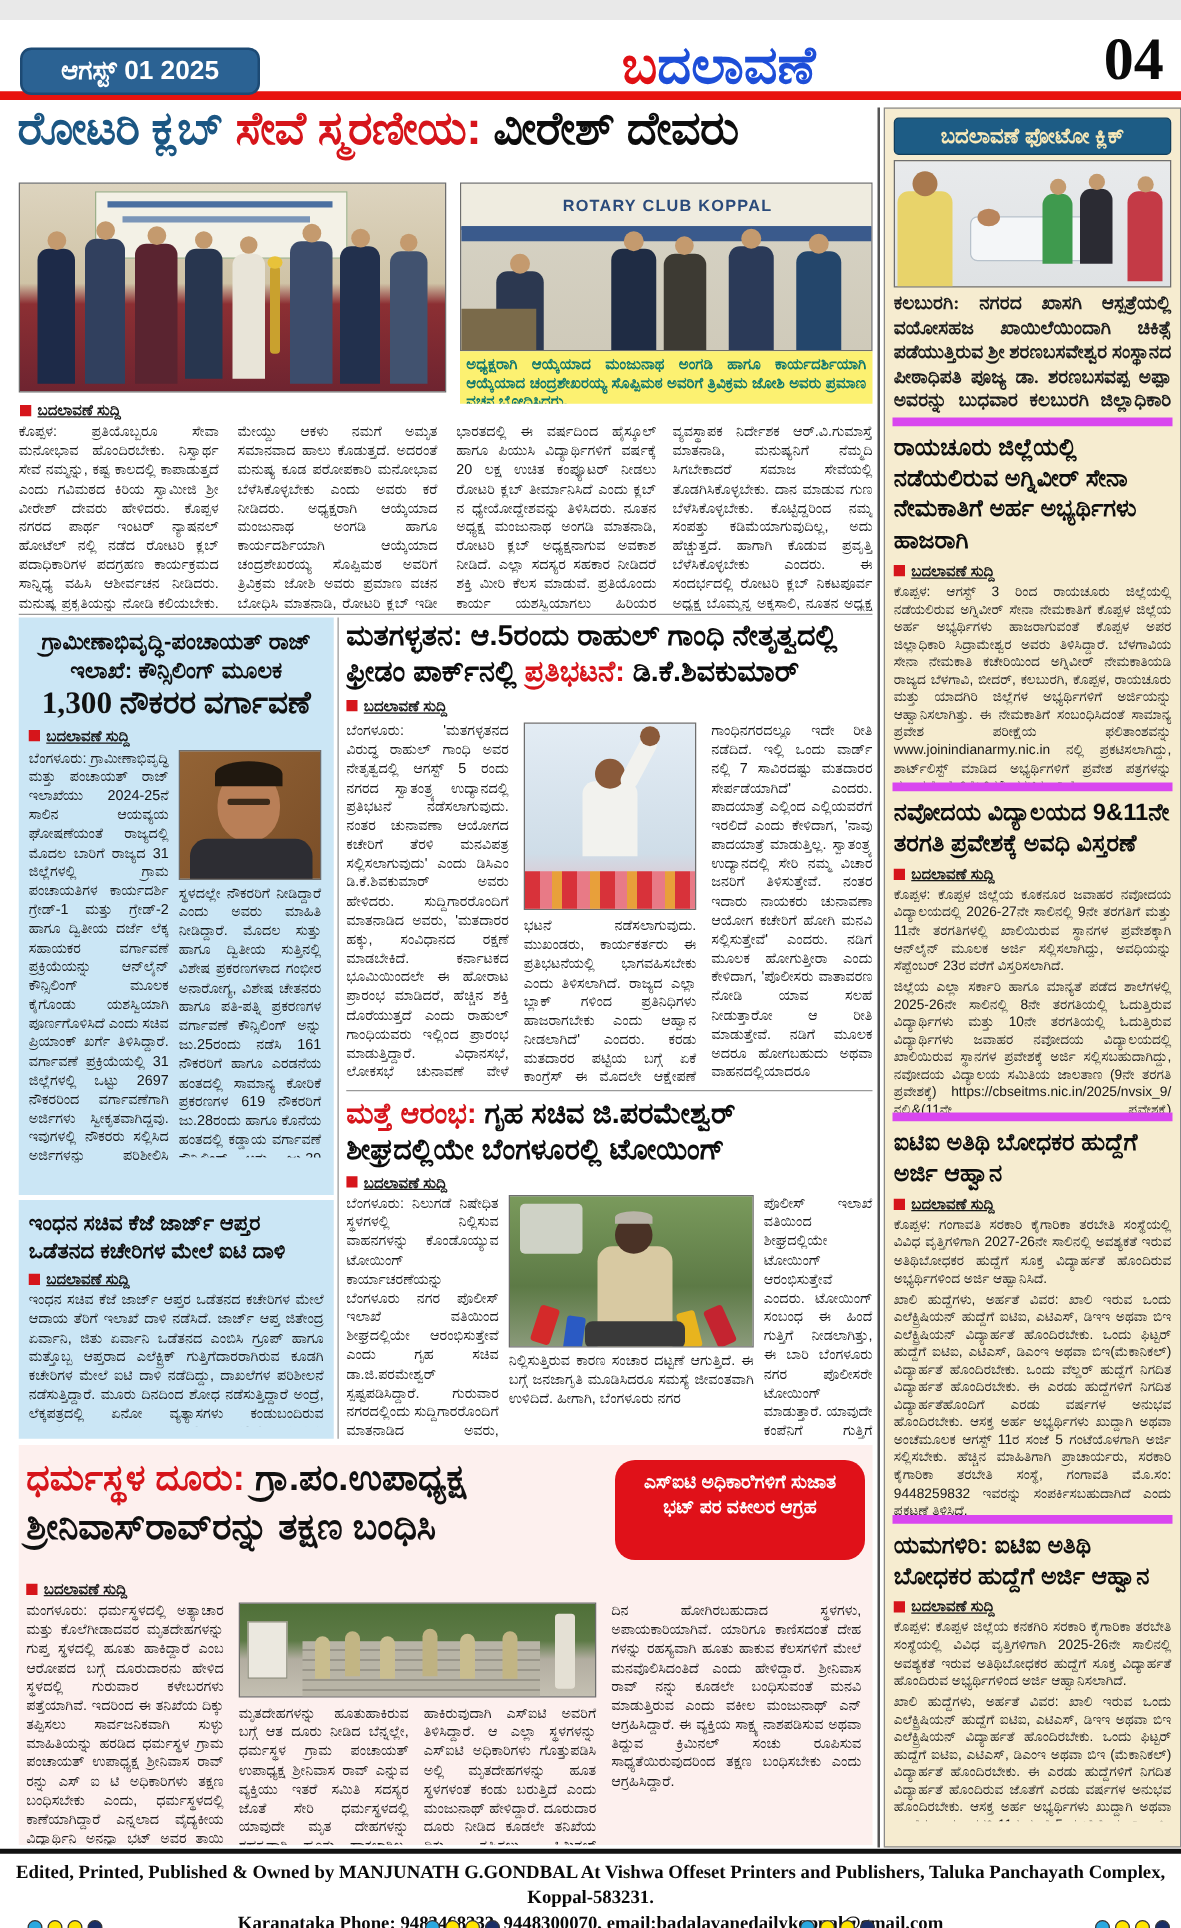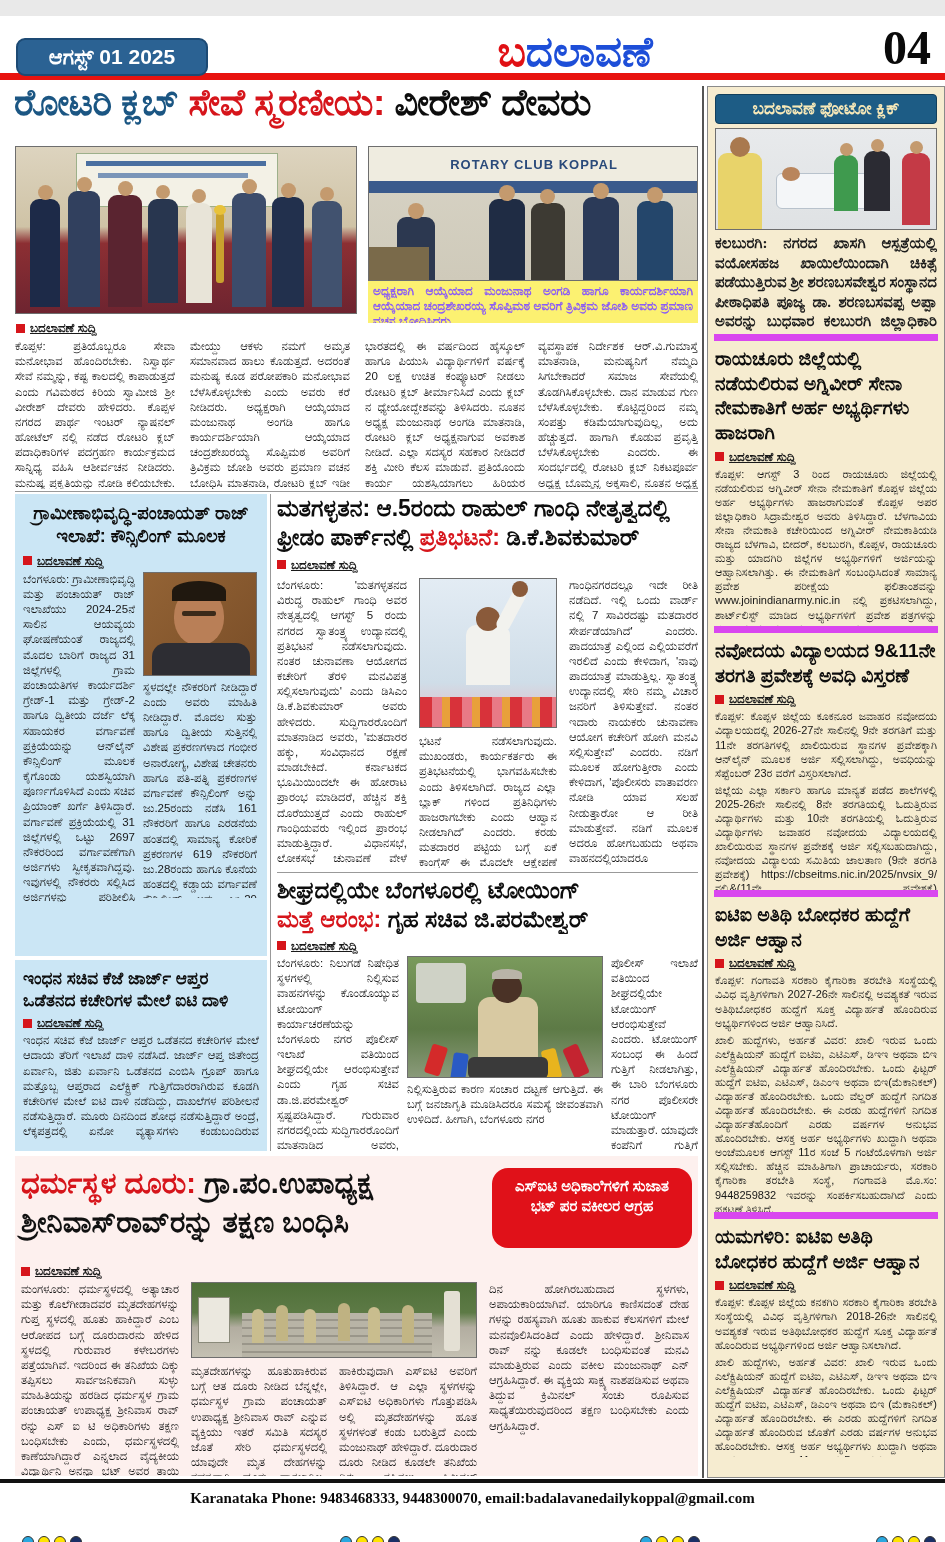--- a/index.html
+++ b/index.html
@@ -25,21 +25,21 @@
   .byline .sq{width:9px;height:9px;background:#d6151b;display:inline-block;flex:none;}
   .byline .bl-t{text-decoration:underline;}
   .btxt{font-size:11.5px;line-height:1.32;text-align:justify;color:#161616;overflow:hidden;}
   .col{position:absolute;overflow:hidden;}
   .nw{white-space:nowrap;overflow:hidden;}
   
   .ph{position:absolute;overflow:hidden;border:1px solid #6e6e6e;box-sizing:border-box;}
   .fig{position:absolute;border-radius:9px 9px 0 0;}
   .head{position:absolute;border-radius:50%;background:#c49a6e;}
   .caption-yellow{position:absolute;background:#fcf171;font-size:12px;font-weight:700;
-    text-align:justify;line-height:1.25;padding:3px 5px;box-sizing:border-box;overflow:hidden;color:#8b5cf6;}
+    text-align:justify;line-height:1.25;padding:3px 5px;box-sizing:border-box;overflow:hidden;color:#0f766e;}
   
   .blue-block{background:#cbe6f5;box-sizing:border-box;padding:8px;overflow:hidden;}
   .blue-block .bh{font-size:18px;font-weight:800;line-height:1.3;text-align:center;color:#0e0e0e;}
   .blue-block .bh2{font-family:"Liberation Serif",serif;font-size:25px;font-weight:700;text-align:center;}
   .pink-block{background:#fdf0ee;box-sizing:border-box;padding:8px 6px;overflow:hidden;}
   .center-headline{font-size:23px;font-weight:800;line-height:1.25;color:#0d0d0d;}
   .badge-red{position:absolute;background:#e01119;color:#fff;font-weight:800;font-size:15px;
     text-align:center;border-radius:16px;padding:8px 10px;box-sizing:border-box;line-height:1.3;}
   
   .sidebar{left:707px;top:70px;width:238px;height:1392px;background:#f6ecd0;border:1px solid #8a8a8a;
@@ -132,20 +132,21 @@
   <div class="col btxt" style="left:15px;top:323px;width:160px;height:150px;">ಕೊಪ್ಪಳ: ಪ್ರತಿಯೊಬ್ಬರೂ ಸೇವಾ ಮನೋಭಾವ ಹೊಂದಿರಬೇಕು. ನಿಸ್ವಾರ್ಥ ಸೇವೆ ನಮ್ಮನ್ನು, ಕಷ್ಟ ಕಾಲದಲ್ಲಿ ಕಾಪಾಡುತ್ತದೆ ಎಂದು ಗವಿಮಠದ ಕಿರಿಯ ಸ್ವಾಮೀಜಿ ಶ್ರೀ ವೀರೇಶ್ ದೇವರು ಹೇಳಿದರು. ಕೊಪ್ಪಳ ನಗರದ ಪಾರ್ಥ ಇಂಟರ್ ನ್ಯಾಷನಲ್ ಹೋಟೆಲ್ ನಲ್ಲಿ ನಡೆದ ರೋಟರಿ ಕ್ಲಬ್ ಪದಾಧಿಕಾರಿಗಳ ಪದಗ್ರಹಣ ಕಾರ್ಯಕ್ರಮದ ಸಾನ್ನಿಧ್ಯ ವಹಿಸಿ ಆಶೀರ್ವಚನ ನೀಡಿದರು. ಮನುಷ್ಯ ಪ್ರಕೃತಿಯನ್ನು ನೋಡಿ ಕಲಿಯಬೇಕು. ಗಿಡ ಮರಗಳು ಮಣ್ಣು ತಿಂದು ನಮಗೆ ಸಿಹಿಯಾದ ಹಣ್ಣು ಕೊಡುತ್ತವೆ. ಮುಳ್ಳು</div>
   <div class="col btxt" style="left:190px;top:323px;width:160px;height:150px;">ಮೇಯ್ದು ಆಕಳು ನಮಗೆ ಅಮೃತ ಸಮಾನವಾದ ಹಾಲು ಕೊಡುತ್ತದೆ. ಅದರಂತೆ ಮನುಷ್ಯ ಕೂಡ ಪರೋಪಕಾರಿ ಮನೋಭಾವ ಬೆಳೆಸಿಕೊಳ್ಳಬೇಕು ಎಂದು ಅವರು ಕರೆ ನೀಡಿದರು. ಅಧ್ಯಕ್ಷರಾಗಿ ಆಯ್ಕೆಯಾದ ಮಂಜುನಾಥ ಅಂಗಡಿ ಹಾಗೂ ಕಾರ್ಯದರ್ಶಿಯಾಗಿ ಆಯ್ಕೆಯಾದ ಚಂದ್ರಶೇಖರಯ್ಯ ಸೊಪ್ಪಿಮಠ ಅವರಿಗೆ ತ್ರಿವಿಕ್ರಮ ಜೋಶಿ ಅವರು ಪ್ರಮಾಣ ವಚನ ಬೋಧಿಸಿ ಮಾತನಾಡಿ, ರೋಟರಿ ಕ್ಲಬ್ ಇಡೀ ವಿಶ್ವದಲ್ಲಿ ಪೋಲಿಯೋ ನಿರ್ಮೂಲನೆಗಾಗಿ ಶ್ರಮಿಸಿದೆ. ಈಗ ಭಾರತದಲ್ಲಿ ಕ್ಯಾನ್ಸರ್ ಕಾಯಿಲೆ ಹೆಚ್ಚುತ್ತಿದ್ದು ಅದರ ನಿರ್ಮೂಲನೆಗೆ ಯೋಜನೆ ಕೈಗೆತ್ತಿಕೊಳ್ಳುವ ಯೋಚನೆ ಇದೆ.</div>
   <div class="col btxt" style="left:365px;top:323px;width:160px;height:150px;">ಭಾರತದಲ್ಲಿ ಈ ವರ್ಷದಿಂದ ಹೈಸ್ಕೂಲ್ ಹಾಗೂ ಪಿಯುಸಿ ವಿದ್ಯಾರ್ಥಿಗಳಿಗೆ ವರ್ಷಕ್ಕೆ 20 ಲಕ್ಷ ಉಚಿತ ಕಂಪ್ಯೂಟರ್ ನೀಡಲು ರೋಟರಿ ಕ್ಲಬ್ ತೀರ್ಮಾನಿಸಿದೆ ಎಂದು ಕ್ಲಬ್ ನ ಧ್ಯೇಯೋದ್ದೇಶವನ್ನು ತಿಳಿಸಿದರು. ನೂತನ ಅಧ್ಯಕ್ಷ ಮಂಜುನಾಥ ಅಂಗಡಿ ಮಾತನಾಡಿ, ರೋಟರಿ ಕ್ಲಬ್ ಅಧ್ಯಕ್ಷನಾಗುವ ಅವಕಾಶ ನೀಡಿದೆ. ಎಲ್ಲಾ ಸದಸ್ಯರ ಸಹಕಾರ ನೀಡಿದರೆ ಶಕ್ತಿ ಮೀರಿ ಕೆಲಸ ಮಾಡುವೆ. ಪ್ರತಿಯೊಂದು ಕಾರ್ಯ ಯಶಸ್ವಿಯಾಗಲು ಹಿರಿಯರ ಮಾರ್ಗದರ್ಶನ ಅವಶ್ಯವಾಗಿದೆ. ಅದನ್ನು ತಮ್ಮಿಂದ ನಿರೀಕ್ಷಿಸುತ್ತೇನೆ ಎಂದರು. ಕಿರ್ಲೋಸ್ಕರ್ ಕಂಪನಿಯ</div>
   <div class="col btxt" style="left:538px;top:323px;width:160px;height:150px;">ವ್ಯವಸ್ಥಾಪಕ ನಿರ್ದೇಶಕ ಆರ್.ವಿ.ಗುಮಾಸ್ತೆ ಮಾತನಾಡಿ, ಮನುಷ್ಯನಿಗೆ ನೆಮ್ಮದಿ ಸಿಗಬೇಕಾದರೆ ಸಮಾಜ ಸೇವೆಯಲ್ಲಿ ತೊಡಗಿಸಿಕೊಳ್ಳಬೇಕು. ದಾನ ಮಾಡುವ ಗುಣ ಬೆಳೆಸಿಕೊಳ್ಳಬೇಕು. ಕೊಟ್ಟಿದ್ದರಿಂದ ನಮ್ಮ ಸಂಪತ್ತು ಕಡಿಮೆಯಾಗುವುದಿಲ್ಲ, ಅದು ಹೆಚ್ಚುತ್ತದೆ. ಹಾಗಾಗಿ ಕೊಡುವ ಪ್ರವೃತ್ತಿ ಬೆಳೆಸಿಕೊಳ್ಳಬೇಕು ಎಂದರು. ಈ ಸಂದರ್ಭದಲ್ಲಿ ರೋಟರಿ ಕ್ಲಬ್ ನಿಕಟಪೂರ್ವ ಅಧ್ಯಕ್ಷ ಬೊಮ್ಮನ್ನ ಅಕ್ಕಸಾಲಿ, ನೂತನ ಅಧ್ಯಕ್ಷ ಮಂಜುನಾಥ ಅಂಗಡಿ, ಕಾರ್ಯದರ್ಶಿ ಚಂದ್ರಶೇಖರಯ್ಯ ಸೊಪ್ಪಿಮಠ, ಕೆ.ಜಿ.ಕುಲಕರ್ಣಿ, ರಾಜೀವ್ ಕೋರಿಶೆಟ್ಟರ್ ಸೇರಿದಂತೆ ಇತರರು ಇದ್ದರು.</div>
 
   <div class="abs hrule" style="left:15px;top:475px;width:683px;"></div>
   <div class="abs" style="left:270px;top:478px;width:1px;height:657px;background:#999;"></div>
 
   <div class="abs blue-block" style="left:15px;top:478px;width:252px;height:462px;">
     <div class="bh">ಗ್ರಾಮೀಣಾಭಿವೃದ್ಧಿ-ಪಂಚಾಯತ್ ರಾಜ್ ಇಲಾಖೆ: ಕೌನ್ಸಿಲಿಂಗ್ ಮೂಲಕ</div>
+    <div class="bh2">1,300 ನೌಕರರ ವರ್ಗಾವಣೆ</div>
     <div class="byline" style="margin:5px 0 4px 0;">
       <span class="sq"></span>
       <span class="bl-t">ಬದಲಾವಣೆ ಸುದ್ದಿ</span>
     </div>
     <div style="display:flex;gap:8px;">
       <div class="btxt" style="width:112px;height:330px;">ಬೆಂಗಳೂರು: ಗ್ರಾಮೀಣಾಭಿವೃದ್ಧಿ ಮತ್ತು ಪಂಚಾಯತ್ ರಾಜ್ ಇಲಾಖೆಯು 2024-25ನೆ ಸಾಲಿನ ಆಯವ್ಯಯ ಘೋಷಣೆಯಂತೆ ರಾಜ್ಯದಲ್ಲಿ ಮೊದಲ ಬಾರಿಗೆ ರಾಜ್ಯದ 31 ಜಿಲ್ಲೆಗಳಲ್ಲಿ ಗ್ರಾಮ ಪಂಚಾಯತಿಗಳ ಕಾರ್ಯದರ್ಶಿ ಗ್ರೇಡ್-1 ಮತ್ತು ಗ್ರೇಡ್-2 ಹಾಗೂ ದ್ವಿತೀಯ ದರ್ಜೆ ಲೆಕ್ಕ ಸಹಾಯಕರ ವರ್ಗಾವಣೆ ಪ್ರಕ್ರಿಯೆಯನ್ನು ಆನ್‌ಲೈನ್ ಕೌನ್ಸಿಲಿಂಗ್ ಮೂಲಕ ಕೈಗೊಂಡು ಯಶಸ್ವಿಯಾಗಿ ಪೂರ್ಣಗೊಳಿಸಿದೆ ಎಂದು ಸಚಿವ ಪ್ರಿಯಾಂಕ್ ಖರ್ಗೆ ತಿಳಿಸಿದ್ದಾರೆ. ವರ್ಗಾವಣೆ ಪ್ರಕ್ರಿಯೆಯಲ್ಲಿ 31 ಜಿಲ್ಲೆಗಳಲ್ಲಿ ಒಟ್ಟು 2697 ನೌಕರರಿಂದ ವರ್ಗಾವಣೆಗಾಗಿ ಅರ್ಜಿಗಳು ಸ್ವೀಕೃತವಾಗಿದ್ದವು. ಇವುಗಳಲ್ಲಿ ನೌಕರರು ಸಲ್ಲಿಸಿದ ಅರ್ಜಿಗಳನ್ನು ಪರಿಶೀಲಿಸಿ ಅರ್ಹತೆ ಹೊಂದಿದ 1,300 ನೌಕರರಿಗೆ ಆನ್ ಲೈನ್ ಮೂಲಕ ಕೌನ್ಸಿಲಿಂಗ್ ನಡೆಸಿದ ಜಿಲ್ಲಾ ಪಂಚಾಯತಿ ಮುಖ್ಯ ಕಾರ್ಯನಿರ್ವಾಹಕ ಅಧಿಕಾರಿಗಳು ಡಿಜಿಟಲ್ ಸಹಿ ಮಾಡಿದ ವರ್ಗಾವಣೆ ಆದೇಶಗಳನ್ನು ಹೊರಡಿಸಿ</div>
       <div style="width:116px;">
         <div class="ph" style="position:relative;width:114px;height:104px;background:linear-gradient(135deg,#936335 0%,#7a4e28 100%);">
           <div class="abs" style="left:30px;top:14px;width:50px;height:58px;background:#b97f57;border-radius:50% 50% 46% 46%;"></div>
           <div class="abs" style="left:28px;top:8px;width:54px;height:20px;background:#20180f;border-radius:50% 50% 0 0;"></div>
@@ -183,24 +184,24 @@
       <div class="abs" style="left:92px;top:2px;width:16px;height:16px;background:#8a5a3a;border-radius:50%;"></div>
       <div class="abs" style="left:0;top:118px;width:138px;height:32px;background:repeating-linear-gradient(90deg,#d8323a 0 12px,#e87a86 12px 22px,#e8a03a 22px 30px);"></div>
     </div>
     <div class="col btxt" style="left:142px;top:240px;width:138px;height:134px;">ಭಟನೆ ನಡೆಸಲಾಗುವುದು. ಮುಖಂಡರು, ಕಾರ್ಯಕರ್ತರು ಈ ಪ್ರತಿಭಟನೆಯಲ್ಲಿ ಭಾಗವಹಿಸಬೇಕು ಎಂದು ತಿಳಿಸಲಾಗಿದೆ. ರಾಜ್ಯದ ಎಲ್ಲಾ ಬ್ಲಾಕ್ ಗಳಿಂದ ಪ್ರತಿನಿಧಿಗಳು ಹಾಜರಾಗಬೇಕು ಎಂದು ಆಹ್ವಾನ ನೀಡಲಾಗಿದೆ' ಎಂದರು. ಕರಡು ಮತದಾರರ ಪಟ್ಟಿಯ ಬಗ್ಗೆ ಏಕೆ ಕಾಂಗ್ರೆಸ್ ಈ ಮೊದಲೇ ಆಕ್ಷೇಪಣೆ ಸಲ್ಲಿಸಲಿಲ್ಲ ಎಂದಾಗ, 'ನಾವು ಆಕ್ಷೇಪಣೆ ಸಲ್ಲಿಸಿದ್ದೆವು ಅದರೆ ಚುನಾವಣಾ ಆಯೋಗ ಅದನ್ನು ಸ್ವೀಕರಿಸಲಿಲ್ಲ. ಮಹದೇವಪುರ ಕ್ಷೇತ್ರದಲ್ಲಿ ಅಭ್ಯರ್ಥಿ ನಾಗೇಶ್ ಅವರು ಹಾಗೂ ಅವರ ಮಗ ದಾಖಲೆಗಳನ್ನು ತೋರಿಸಿದರು. ದಿನೇಶ್ ಗುಂಡೂರಾವ್ ಕ್ಷೇತ್ರ</div>
     <div class="col btxt" style="left:292px;top:84px;width:129px;height:290px;">ಗಾಂಧಿನಗರದಲ್ಲೂ ಇದೇ ರೀತಿ ನಡೆದಿದೆ. ಇಲ್ಲಿ ಒಂದು ವಾರ್ಡ್ ನಲ್ಲಿ 7 ಸಾವಿರದಷ್ಟು ಮತದಾರರ ಸೇರ್ಪಡೆಯಾಗಿದೆ' ಎಂದರು. ಪಾದಯಾತ್ರೆ ಎಲ್ಲಿಂದ ಎಲ್ಲಿಯವರೆಗೆ ಇರಲಿದೆ ಎಂದು ಕೇಳಿದಾಗ, 'ನಾವು ಪಾದಯಾತ್ರೆ ಮಾಡುತ್ತಿಲ್ಲ. ಸ್ವಾತಂತ್ರ್ಯ ಉದ್ಯಾನದಲ್ಲಿ ಸೇರಿ ನಮ್ಮ ವಿಚಾರ ಜನರಿಗೆ ತಿಳಿಸುತ್ತೇವೆ. ನಂತರ ಇದಾರು ನಾಯಕರು ಚುನಾವಣಾ ಆಯೋಗ ಕಚೇರಿಗೆ ಹೋಗಿ ಮನವಿ ಸಲ್ಲಿಸುತ್ತೇವೆ' ಎಂದರು. ನಡಿಗೆ ಮೂಲಕ ಹೋಗುತ್ತೀರಾ ಎಂದು ಕೇಳಿದಾಗ, 'ಪೊಲೀಸರು ವಾತಾವರಣ ನೋಡಿ ಯಾವ ಸಲಹೆ ನೀಡುತ್ತಾರೋ ಆ ರೀತಿ ಮಾಡುತ್ತೇವೆ. ನಡಿಗೆ ಮೂಲಕ ಅದರೂ ಹೋಗಬಹುದು ಅಥವಾ ವಾಹನದಲ್ಲಿಯಾದರೂ ತೆರಳಬಹುದು' ಎಂದರು. ಯಾವ ಕ್ಷೇತ್ರಗಳ ದಾಖಲೆ ಬಿಡುಗಡೆ ಮಾಡುತ್ತೀರಾ ಎಂದು ಕೇಳಿದಾಗ, 'ಈ ವಿಚಾರವನ್ನು ರಾಹುಲ್ ಗಾಂಧಿ ಅವರು ತೀರ್ಮಾನ ಮಾಡಿ ಬಹಿರಂಗಪಡಿಸಿದ್ದಾರೆ. ನಾನು ಈ ವಿಚಾರವಾಗಿ ಏನು ಹೇಳುವುದಿಲ್ಲ' ಎಂದರು.</div>
   </div>
 
   <div class="abs hrule" style="left:277px;top:856px;width:421px;"></div>
 
   <div class="abs" style="left:277px;top:860px;width:421px;height:275px;overflow:hidden;">
-    <div class="center-headline nw hl-red">ಶೀಘ್ರದಲ್ಲಿಯೇ ಬೆಂಗಳೂರಲ್ಲಿ ಟೋಯಿಂಗ್</div>
     <div class="center-headline nw">
       <span class="hl-red">ಮತ್ತೆ ಆರಂಭ: </span><span>ಗೃಹ ಸಚಿವ ಜಿ.ಪರಮೇಶ್ವರ್</span>
     </div>
+    <div class="center-headline nw hl-red">ಶೀಘ್ರದಲ್ಲಿಯೇ ಬೆಂಗಳೂರಲ್ಲಿ ಟೋಯಿಂಗ್</div>
     <div class="byline" style="margin:5px 0 3px 0;">
       <span class="sq"></span>
       <span class="bl-t">ಬದಲಾವಣೆ ಸುದ್ದಿ</span>
     </div>
     <div class="col btxt" style="left:0;top:80px;width:122px;height:195px;">ಬೆಂಗಳೂರು: ನಿಲುಗಡೆ ನಿಷೇಧಿತ ಸ್ಥಳಗಳಲ್ಲಿ ನಿಲ್ಲಿಸುವ ವಾಹನಗಳನ್ನು ಕೊಂಡೊಯ್ಯುವ ಟೋಯಿಂಗ್ ಕಾರ್ಯಾಚರಣೆಯನ್ನು ಬೆಂಗಳೂರು ನಗರ ಪೊಲೀಸ್ ಇಲಾಖೆ ವತಿಯಿಂದ ಶೀಘ್ರದಲ್ಲಿಯೇ ಆರಂಭಿಸುತ್ತೇವೆ ಎಂದು ಗೃಹ ಸಚಿವ ಡಾ.ಜಿ.ಪರಮೇಶ್ವರ್ ಸ್ಪಷ್ಟಪಡಿಸಿದ್ದಾರೆ. ಗುರುವಾರ ನಗರದಲ್ಲಿಂದು ಸುದ್ದಿಗಾರರೊಂದಿಗೆ ಮಾತನಾಡಿದ ಅವರು, ಬೆಂಗಳೂರಿನ ಕೆಲ ರಸ್ತೆಗಳಲ್ಲಿ ನಿಷೇಧವಿದ್ದರೂ ವಾಹನಗಳನ್ನು</div>
     <div class="ph" style="left:130px;top:80px;width:196px;height:122px;background:linear-gradient(#7a9a5c 0%,#5d7a46 60%,#8a9a7a 100%);">
       <div class="abs" style="left:8px;top:6px;width:50px;height:40px;background:#cfd2c6;border-radius:4px;"></div>
       <div class="abs" style="left:70px;top:40px;width:60px;height:82px;background:#d8c9a2;border-radius:12px 12px 0 0;"></div>
       <div class="abs" style="left:84px;top:16px;width:30px;height:30px;background:#4a3226;border-radius:50%;"></div>
       <div class="abs" style="left:84px;top:12px;width:30px;height:10px;background:#b9b4a8;border-radius:50% 50% 0 0;"></div>
@@ -293,28 +294,29 @@
       <div class="sb-body">ಕೊಪ್ಪಳ: ಗಂಗಾವತಿ ಸರಕಾರಿ ಕೈಗಾರಿಕಾ ತರಬೇತಿ ಸಂಸ್ಥೆಯಲ್ಲಿ ವಿವಿಧ ವೃತ್ತಿಗಳಿಗಾಗಿ 2027-26ನೇ ಸಾಲಿನಲ್ಲಿ ಅವಶ್ಯಕತೆ ಇರುವ ಅತಿಥಿಬೋಧಕರ ಹುದ್ದೆಗೆ ಸೂಕ್ತ ವಿದ್ಯಾರ್ಹತೆ ಹೊಂದಿರುವ ಅಭ್ಯರ್ಥಿಗಳಿಂದ ಅರ್ಜಿ ಆಹ್ವಾನಿಸಿದೆ.</div>
       <div class="sb-body">ಖಾಲಿ ಹುದ್ದೆಗಳು, ಅರ್ಹತೆ ವಿವರ: ಖಾಲಿ ಇರುವ ಒಂದು ಎಲೆಕ್ಟ್ರಿಷಿಯನ್ ಹುದ್ದೆಗೆ ಐಟಿಐ, ಎಟಿಎಸ್, ಡಿಇಇ ಅಥವಾ ಬಿಇ ಎಲೆಕ್ಟ್ರಿಷಿಯನ್ ವಿದ್ಯಾರ್ಹತೆ ಹೊಂದಿರಬೇಕು. ಒಂದು ಫಿಟ್ಟರ್ ಹುದ್ದೆಗೆ ಐಟಿಐ, ಎಟಿಎಸ್, ಡಿಎಂಇ ಅಥವಾ ಬಿಇ(ಮೆಕಾನಿಕಲ್) ವಿದ್ಯಾರ್ಹತೆ ಹೊಂದಿರಬೇಕು. ಒಂದು ವೆಲ್ಡರ್ ಹುದ್ದೆಗೆ ನಿಗದಿತ ವಿದ್ಯಾರ್ಹತೆ ಹೊಂದಿರಬೇಕು. ಈ ಎರಡು ಹುದ್ದೆಗಳಿಗೆ ನಿಗದಿತ ವಿದ್ಯಾರ್ಹತೆಹೊಂದಿಗೆ ಎರಡು ವರ್ಷಗಳ ಅನುಭವ ಹೊಂದಿರಬೇಕು. ಆಸಕ್ತ ಅರ್ಹ ಅಭ್ಯರ್ಥಿಗಳು ಖುದ್ದಾಗಿ ಅಥವಾ ಅಂಚೆಮೂಲಕ ಆಗಸ್ಟ್ 11ರ ಸಂಜೆ 5 ಗಂಟೆಯೊಳಗಾಗಿ ಅರ್ಜಿ ಸಲ್ಲಿಸಬೇಕು. ಹೆಚ್ಚಿನ ಮಾಹಿತಿಗಾಗಿ ಪ್ರಾಚಾರ್ಯರು, ಸರಕಾರಿ ಕೈಗಾರಿಕಾ ತರಬೇತಿ ಸಂಸ್ಥೆ, ಗಂಗಾವತಿ ಮೊ.ಸಂ: 9448259832 ಇವರನ್ನು ಸಂಪರ್ಕಿಸಬಹುದಾಗಿದೆ ಎಂದು ಪ್ರಕಟಣೆ ತಿಳಿಸಿದೆ.</div>
     </div>
 
     <div class="sb-sec last" style="height:238px;">
       <div class="sb-headline">ಯಮಗಳಿರಿ: ಐಟಿಐ ಅತಿಥಿ ಬೋಧಕರ ಹುದ್ದೆಗೆ ಅರ್ಜಿ ಆಹ್ವಾನ</div>
       <div class="byline">
         <span class="sq"></span>
         <span class="bl-t">ಬದಲಾವಣೆ ಸುದ್ದಿ</span>
       </div>
-      <div class="sb-body">ಕೊಪ್ಪಳ: ಕೊಪ್ಪಳ ಜಿಲ್ಲೆಯ ಕನಕಗಿರಿ ಸರಕಾರಿ ಕೈಗಾರಿಕಾ ತರಬೇತಿ ಸಂಸ್ಥೆಯಲ್ಲಿ ವಿವಿಧ ವೃತ್ತಿಗಳಿಗಾಗಿ 2018-26ನೇ ಸಾಲಿನಲ್ಲಿ ಅವಶ್ಯಕತೆ ಇರುವ ಅತಿಥಿಬೋಧಕರ ಹುದ್ದೆಗೆ ಸೂಕ್ತ ವಿದ್ಯಾರ್ಹತೆ ಹೊಂದಿರುವ ಅಭ್ಯರ್ಥಿಗಳಿಂದ ಅರ್ಜಿ ಆಹ್ವಾನಿಸಲಾಗಿದೆ.</div>
+      <div class="sb-body">ಕೊಪ್ಪಳ: ಕೊಪ್ಪಳ ಜಿಲ್ಲೆಯ ಕನಕಗಿರಿ ಸರಕಾರಿ ಕೈಗಾರಿಕಾ ತರಬೇತಿ ಸಂಸ್ಥೆಯಲ್ಲಿ ವಿವಿಧ ವೃತ್ತಿಗಳಿಗಾಗಿ 2025-26ನೇ ಸಾಲಿನಲ್ಲಿ ಅವಶ್ಯಕತೆ ಇರುವ ಅತಿಥಿಬೋಧಕರ ಹುದ್ದೆಗೆ ಸೂಕ್ತ ವಿದ್ಯಾರ್ಹತೆ ಹೊಂದಿರುವ ಅಭ್ಯರ್ಥಿಗಳಿಂದ ಅರ್ಜಿ ಆಹ್ವಾನಿಸಲಾಗಿದೆ.</div>
       <div class="sb-body">ಖಾಲಿ ಹುದ್ದೆಗಳು, ಅರ್ಹತೆ ವಿವರ: ಖಾಲಿ ಇರುವ ಒಂದು ಎಲೆಕ್ಟ್ರಿಷಿಯನ್ ಹುದ್ದೆಗೆ ಐಟಿಐ, ಎಟಿಎಸ್, ಡಿಇಇ ಅಥವಾ ಬಿಇ ಎಲೆಕ್ಟ್ರಿಷಿಯನ್ ವಿದ್ಯಾರ್ಹತೆ ಹೊಂದಿರಬೇಕು. ಒಂದು ಫಿಟ್ಟರ್ ಹುದ್ದೆಗೆ ಐಟಿಐ, ಎಟಿಎಸ್, ಡಿಎಂಇ ಅಥವಾ ಬಿಇ (ಮೆಕಾನಿಕಲ್) ವಿದ್ಯಾರ್ಹತೆ ಹೊಂದಿರಬೇಕು. ಈ ಎರಡು ಹುದ್ದೆಗಳಿಗೆ ನಿಗದಿತ ವಿದ್ಯಾರ್ಹತೆ ಹೊಂದಿರುವ ಜೊತೆಗೆ ಎರಡು ವರ್ಷಗಳ ಅನುಭವ ಹೊಂದಿರಬೇಕು. ಆಸಕ್ತ ಅರ್ಹ ಅಭ್ಯರ್ಥಿಗಳು ಖುದ್ದಾಗಿ ಅಥವಾ ಅಂಚೆಮೂಲಕ ಆಗಸ್ಟ್ 11ರ ಸಂಜೆ 5 ಗಂಟೆಯೊಳಗಾಗಿ ಅರ್ಜಿ ಸಲ್ಲಿಸಬೇಕು. ಹೆಚ್ಚಿನ ಮಾಹಿತಿಗಾಗಿ ಪ್ರಾಚಾರ್ಯರು, ಸರಕಾರಿ ಕೈಗಾರಿಕಾ ತರಬೇತಿ ಸಂಸ್ಥೆ, ಕನಕಗಿರಿ ಮೊ.ಸಂ: 9448259832 ಇವರನ್ನು ಸಂಪರ್ಕಿಸಬಹುದಾಗಿದೆ ಎಂದು ಪ್ರಕಟಣೆ ತಿಳಿಸಿದೆ.</div>
     </div>
 
   </div>
 
   <div class="abs footer-rule"></div>
   <div class="abs footer-text">
+    <div>Edited, Printed, Published &amp; Owned by MANJUNATH G.GONDBAL At Vishwa Offeset Printers and Publishers, Taluka Panchayath  Complex, Koppal-583231.</div>
     <div>Karanataka Phone: 9483468333, 9448300070,  email:badalavanedailykoppal@gmail.com</div>
   </div>
   <div class="abs reg-line"></div>
 
   <div class="dots" style="left:22px;">
     <div class="dot d-c"></div>
     <div class="dot d-y"></div>
     <div class="dot d-y"></div>
     <div class="dot d-k"></div>
   </div>

